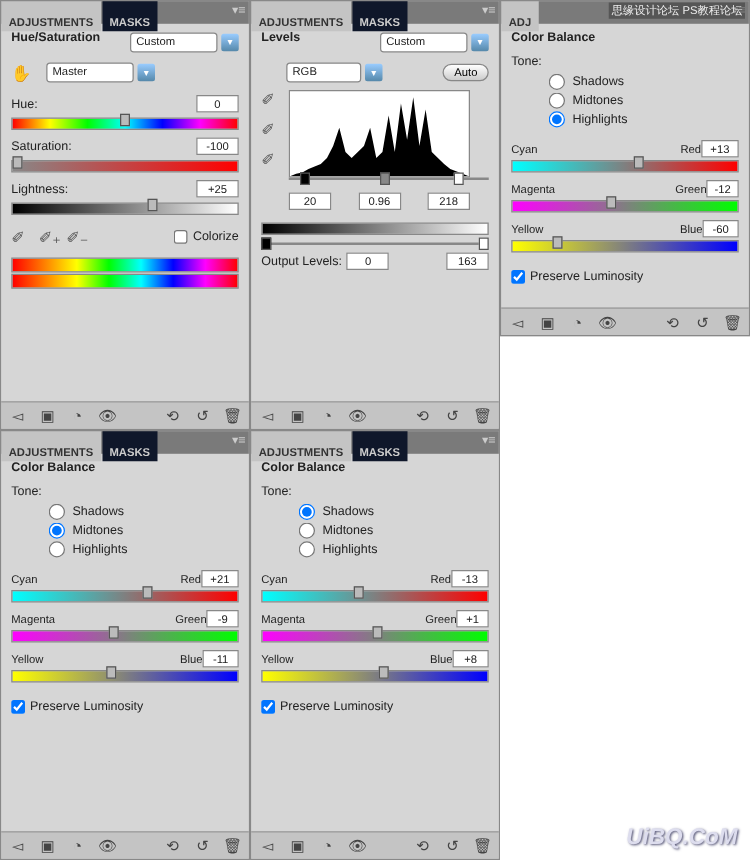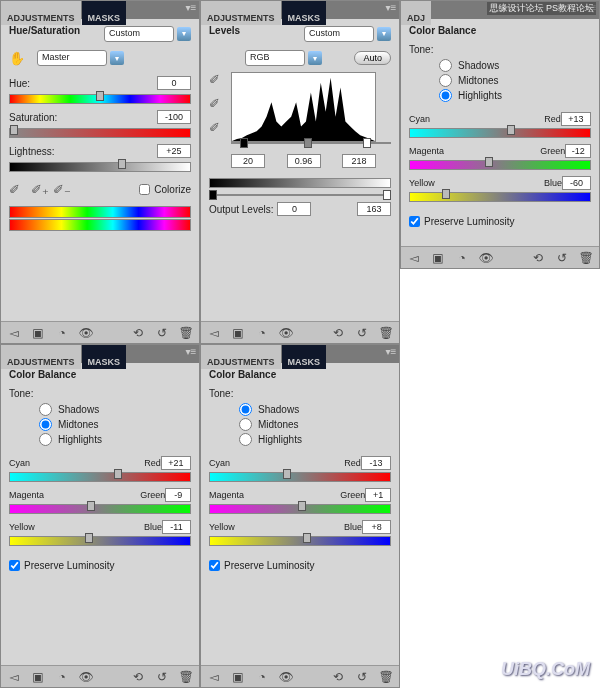--- a/index.html
+++ b/index.html
@@ -128,21 +128,21 @@
     <div class="tab-menu">▾≡</div>
   </div>
   <div class="body">
     <div class="row">
       <span class="title">Levels</span>
       <span style="flex:1"></span>
       <div class="select" style="width:70px">Custom</div>
       <div class="select-arrow">▾</div>
     </div>
     <div class="row" style="margin-top:8px">
-      <div class="select" style="width:60px;margin-left:36px">RGB</div>
+      <div class="select" style="width:60px;margin-left:20px">RGB</div>
       <div class="select-arrow">▾</div>
       <span style="flex:1"></span>
       <button class="auto-btn">Auto</button>
     </div>
     <div class="row" style="align-items:flex-start;margin-top:6px">
       <div class="col" style="gap:10px;margin-right:4px">
         <span class="eyedropper">✐</span>
         <span class="eyedropper">✐</span>
         <span class="eyedropper">✐</span>
       </div>

